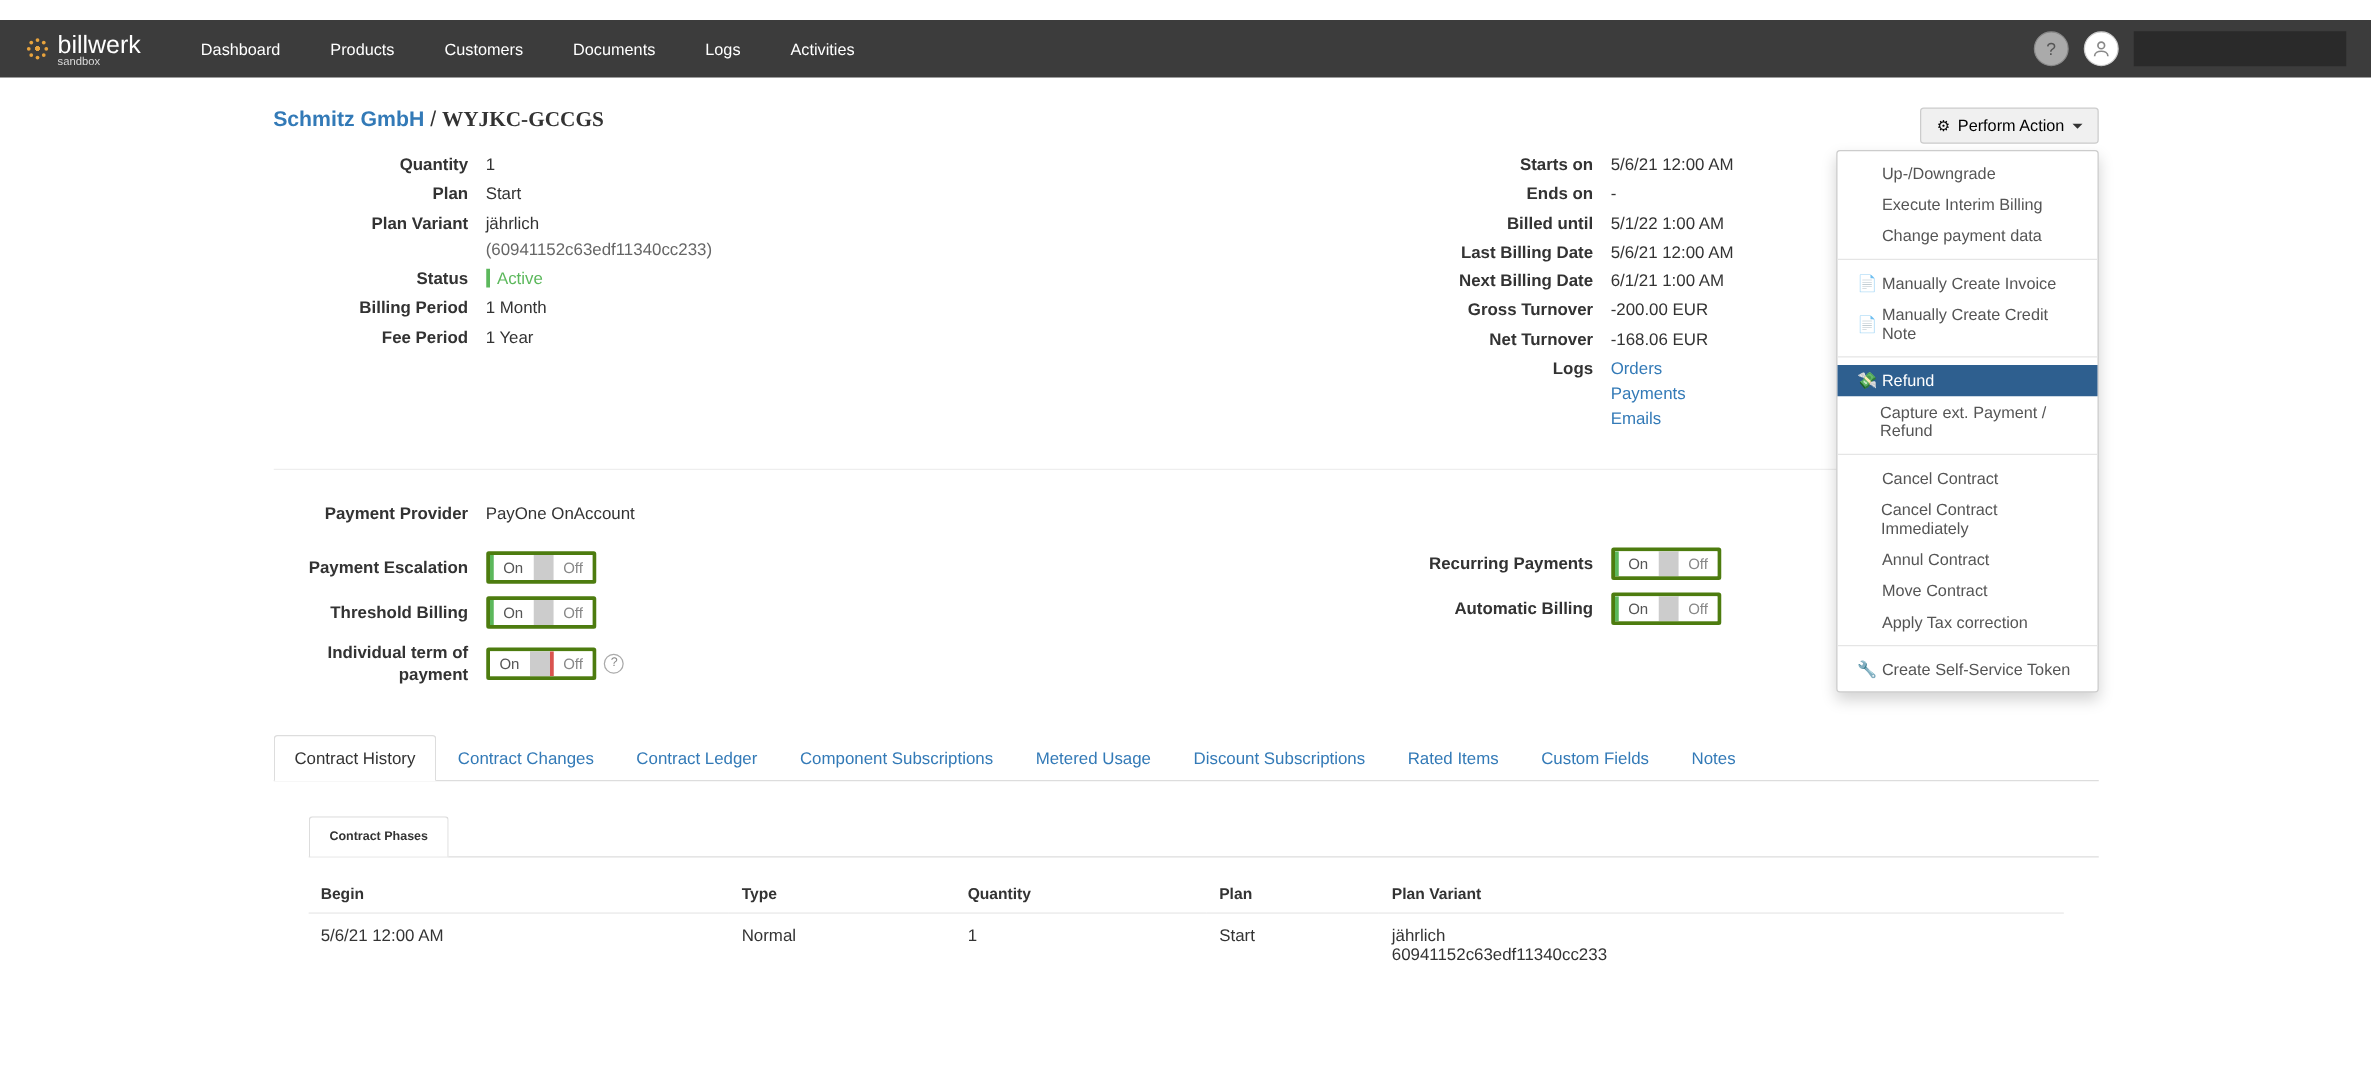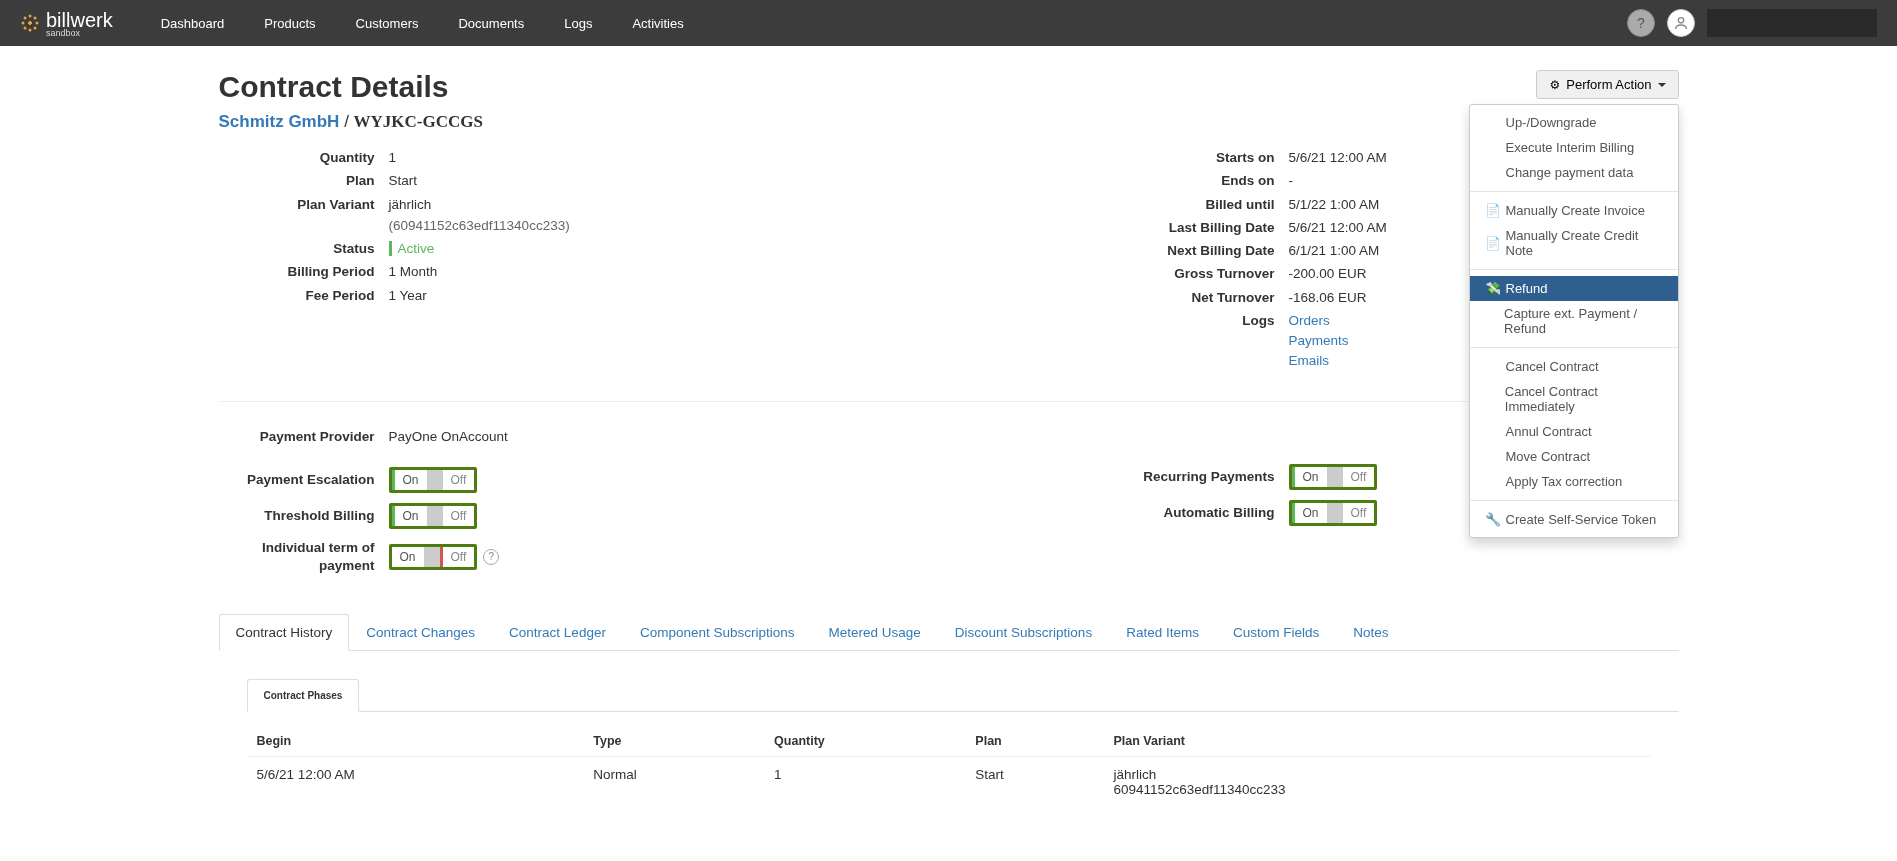--- a/index.html
+++ b/index.html
@@ -1,19 +1,19 @@
 <!DOCTYPE html>
 <html><head>
 <meta charset="utf-8">
 <style>
   * { box-sizing: border-box; margin: 0; padding: 0; }
   body { font-family: "Helvetica Neue", Helvetica, Arial, sans-serif; font-size: 14px; color: #333; background: #fff; }
   
   
-  .topnav { background: #3c3c3c; height: 46px; display: flex; align-items: center; padding: 0 20px; }
+  .topnav { background: #3c3c3c; height: 46px; display: flex; align-items: center; padding: 0 20px; margin-top: 16px; }
   .logo { display: flex; align-items: center; color: #fff; font-size: 20px; margin-right: 30px; }
   .logo-icon { width: 20px; height: 20px; margin-right: 6px; display:inline-block; position:relative; }
   .logo-icon::before { content:""; position:absolute; inset:0; background: radial-gradient(circle at 50% 50%, #e8a33d 2px, transparent 2px); }
   .logo-icon svg { width:20px; height:20px; }
   .logo-text { font-weight: 300; }
   .logo-sub { font-size: 9px; display: block; margin-top:-4px; opacity:.8; }
   .nav-items { display: flex; gap: 4px; }
   .nav-item { color: #fff; text-decoration: none; padding: 14px 18px; font-size: 13px; cursor: pointer; }
   .nav-right { margin-left: auto; display: flex; align-items: center; gap: 12px; }
   .nav-circle { width: 28px; height: 28px; border-radius: 50%; background: #666; border:1px solid #888; display:flex; align-items:center; justify-content:center; color:#ccc; font-size:14px; }
@@ -187,21 +187,20 @@
           <span>Apply Tax correction</span>
         </div>
       <div class="dropdown-sep"></div>
       <div class="dropdown-item">
           <span class="di-icon">🔧</span>
           <span>Create Self-Service Token</span>
         </div>
     </div>
   </div>
 
-  <h1 class="page-title">Contract Details</h1>
   <div class="breadcrumb">
     <a href="#">Schmitz GmbH</a>
     <span class="sep"> / </span>
     <span class="code">WYJKC-GCCGS</span>
   </div>
 
   <div class="details">
     <div class="col">
       <div class="detail-row">
           <div class="detail-label">Quantity</div>

